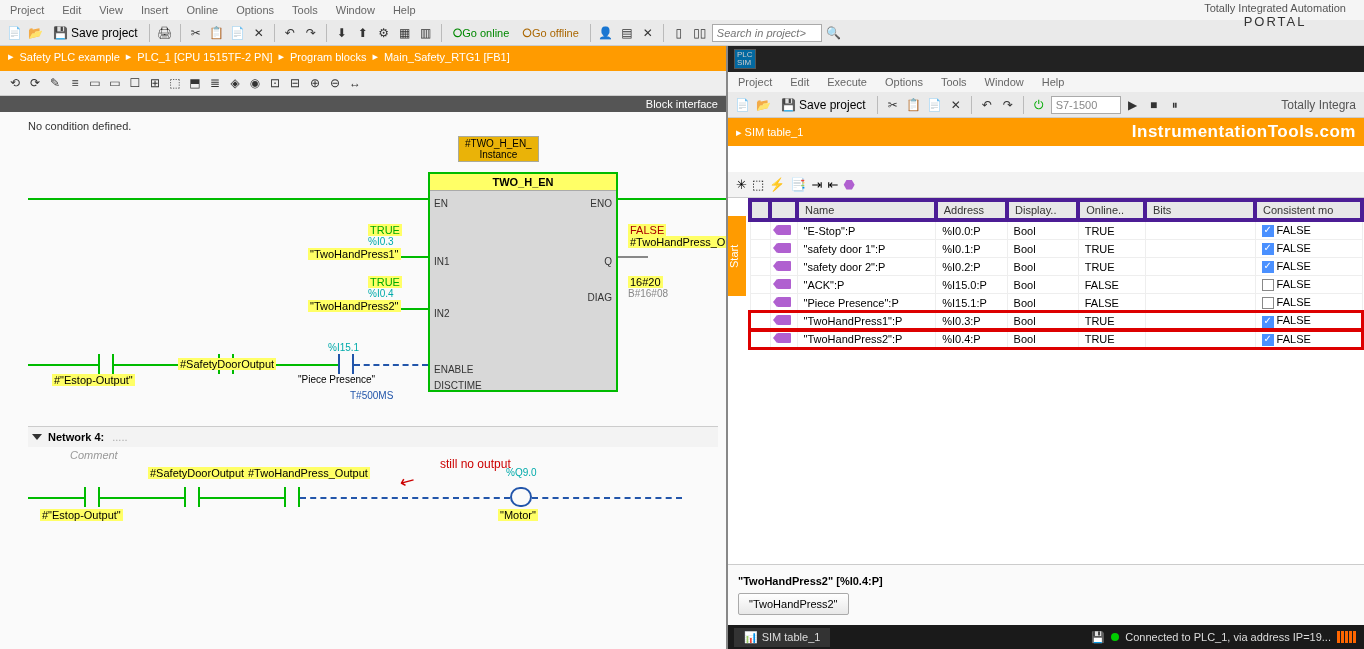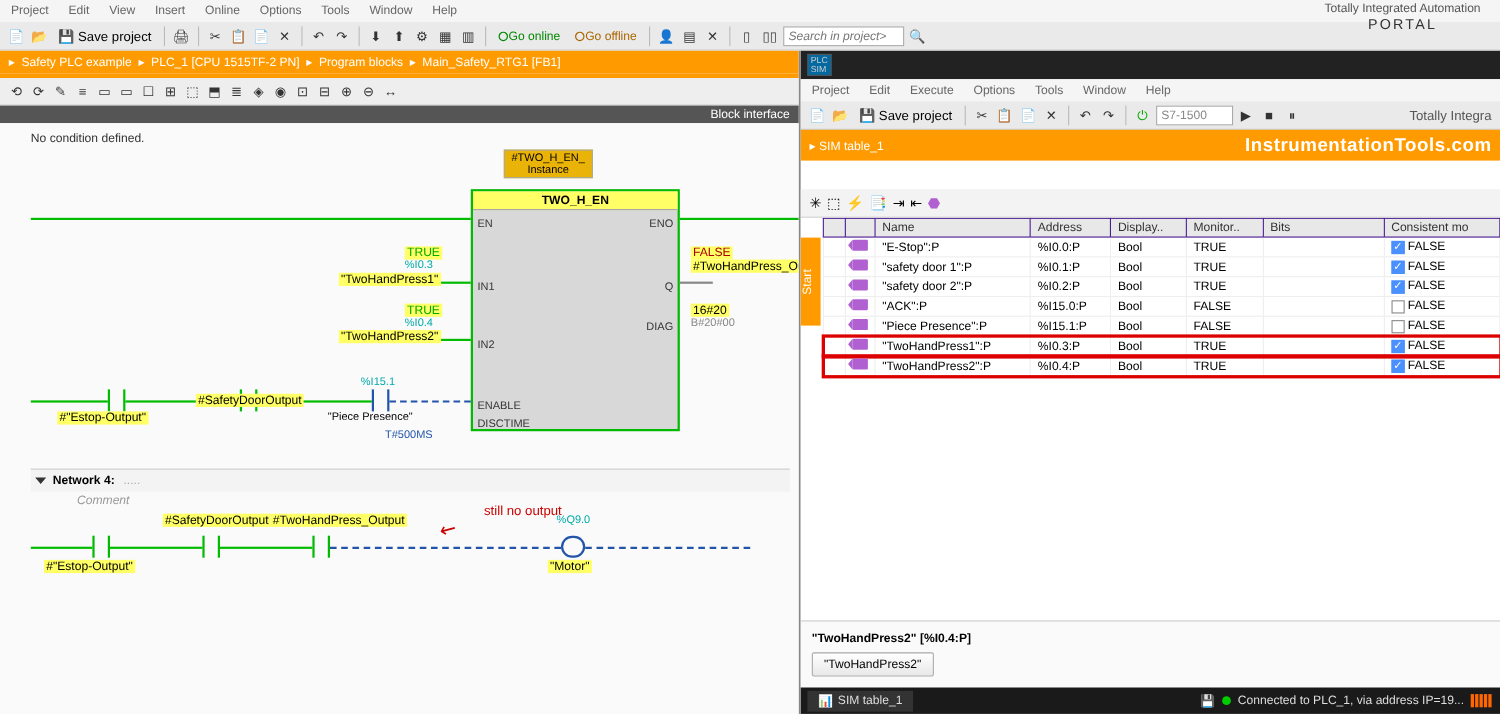--- a/index.html
+++ b/index.html
@@ -63,21 +63,21 @@
 .sim-orange { background: #ff9b00; color: #fff; padding: 4px 8px; display: flex; align-items: center; justify-content: space-between; }
 .sim-orange .watermark { font-weight: bold; font-size: 17px; letter-spacing: .5px; }
 
 .sim-toolbar2 { display: flex; gap: 5px; padding: 5px 8px; background: #f3f3f3; border-bottom: 1px solid #ccc; }
 .sim-toolbar2 span { cursor: pointer; font-size: 13px; }
 
 .side-tab-r { position: absolute; left: 0; top: 170px; width: 18px; height: 80px; background: #ff9b00; color: #fff; writing-mode: vertical-rl; transform: rotate(180deg); text-align: center; font-size: 11px; padding: 4px 0; }
 
 .grid-wrap { flex: 1; overflow: auto; padding-left: 20px; background: #fff; }
 table.sim { width: 100%; border-collapse: collapse; }
-table.sim th { background: #e8e8e8; border: 1px solid #4c1d95; padding: 2px 6px; text-align: left; font-weight: normal; color: #333; }
+table.sim th { background: #e8e8e8; border: 4px solid #4c1d95; padding: 2px 6px; text-align: left; font-weight: normal; color: #333; }
 table.sim td { border: 1px solid #eee; padding: 2px 6px; white-space: nowrap; }
 .tag-icon { width: 14px; height: 10px; background: #b060d0; display: inline-block; border-radius: 1px; position: relative; }
 .tag-icon::before { content: ""; position: absolute; left: -4px; top: 0; border-right: 4px solid #b060d0; border-top: 5px solid transparent; border-bottom: 5px solid transparent; }
 .chk { width: 12px; height: 12px; border: 1px solid #888; display: inline-block; vertical-align: middle; background: #fff; position: relative; }
 .chk.on { background: #4a90ff; border-color: #4a90ff; }
 .chk.on::after { content: "✓"; color: #fff; position: absolute; top: -2px; left: 1px; font-size: 10px; }
 .red-box { outline: 3px solid #d00; outline-offset: -1px; }
 
 .detail-panel { border-top: 1px solid #ccc; padding: 10px; background: #fafafa; }
 .detail-btn { display: inline-block; border: 1px solid #aaa; background: linear-gradient(#fff,#e8e8e8); padding: 4px 10px; border-radius: 2px; margin-top: 6px; }
@@ -228,21 +228,21 @@
 
         <div class="pin-label" style="left:24px;top:238px"><span class="hl">#"Estop-Output"</span></div>
         <div class="pin-label" style="left:150px;top:222px;text-align:center"><span class="hl">#SafetyDoorOutput</span></div>
         <div class="pin-label val-cyan" style="left:300px;top:206px">%I15.1</div>
         <div class="pin-label" style="left:270px;top:238px">"Piece Presence"</div>
         <div class="pin-label" style="left:322px;top:254px;color:#25a">T#500MS</div>
 
         <div class="pin-label" style="left:600px;top:88px"><span class="hl" style="color:#a00">FALSE</span></div>
         <div class="pin-label" style="left:600px;top:100px"><span class="hl">#TwoHandPress_Output</span></div>
         <div class="pin-label" style="left:600px;top:140px"><span class="hl">16#20</span></div>
-        <div class="pin-label val-gray" style="left:600px;top:152px">B#20#00</div>
+        <div class="pin-label val-gray" style="left:600px;top:152px">B#16#08</div>
       </div>
 
       <div class="network-hdr">
         <span class="net-tri"></span>
         <b>Network 4:</b>
         <span style="color:#aaa">.....</span>
       </div>
       <div class="comment-line">Comment</div>
       <div class="annot" style="left:440px;top:345px">still no output</div>
       <div class="arrow-red" style="left:400px;top:358px">↙</div>
@@ -320,21 +320,21 @@
 
     <div class="grid-wrap">
       <table class="sim">
         <thead>
             <tr>
           <th style="width:20px"></th>
               <th style="width:20px"></th>
           <th>Name</th>
           <th>Address</th>
           <th>Display..</th>
-          <th>Monitor..</th>
+          <th>Online..</th>
           <th style="width:110px">Bits</th>
           <th>Consistent mo</th>
         </tr>
           </thead>
         <tbody id="sim-rows">
             <tr>
               <td></td>
               <td><span class="tag-icon"></span></td>
               <td>"E-Stop":P</td>
               <td>%I0.0:P</td>

